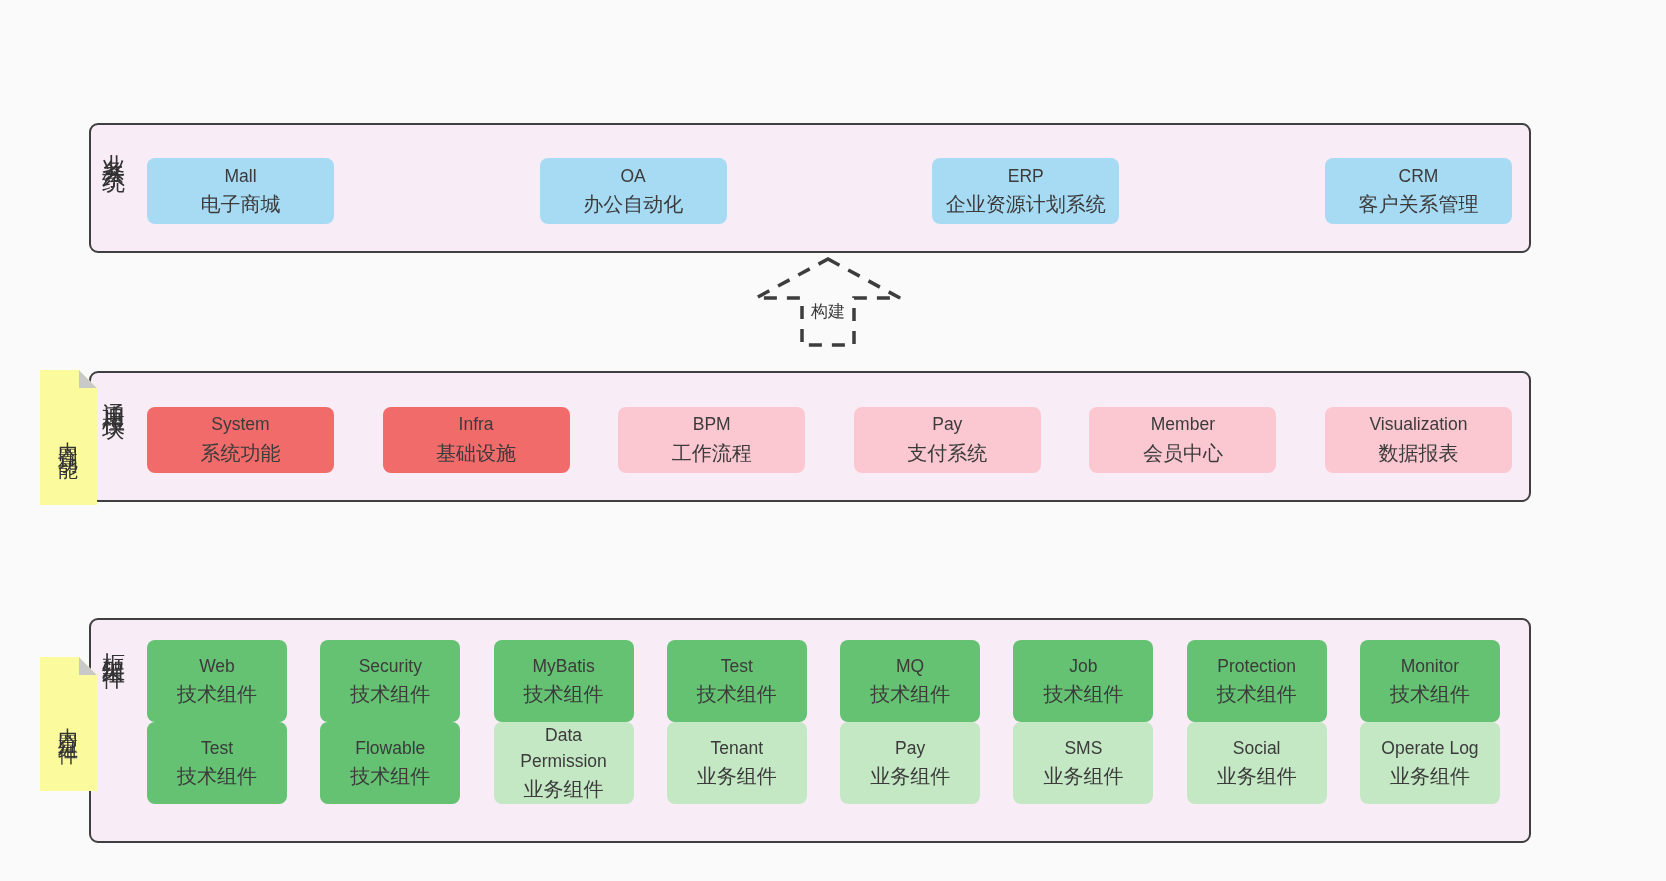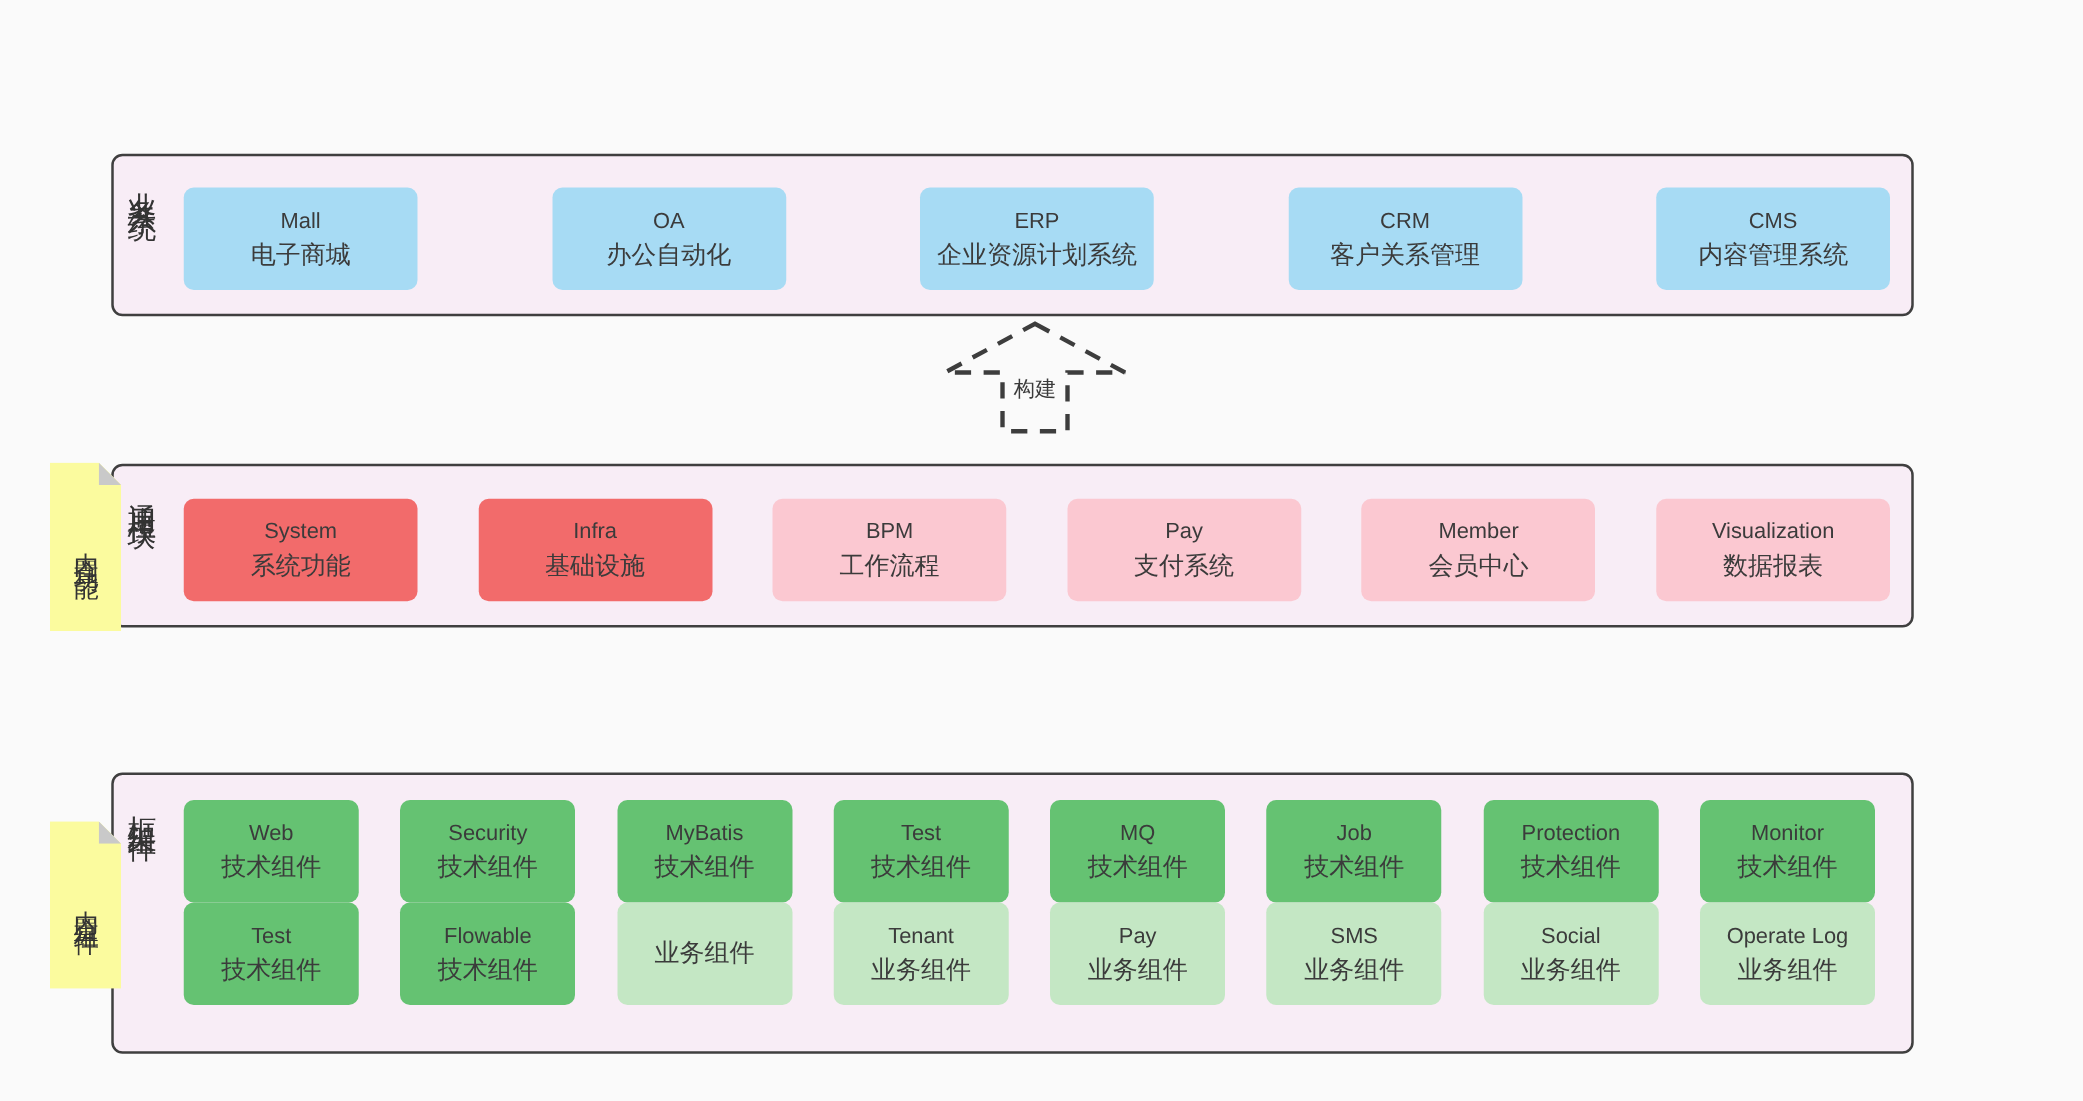--- a/index.html
+++ b/index.html
@@ -35,21 +35,21 @@
   .box-row{
     position:absolute;left:56px;right:17px;top:27px;bottom:21px;
     display:flex;justify-content:space-between;align-items:center;
   }
   .box{
     border-radius:8px;
     display:flex;flex-direction:column;align-items:center;justify-content:center;
     text-align:center;line-height:1.5;
     box-sizing:border-box;padding:2px 8px;
   }
-  .box-row .box{width:187px;height:82px;}
+  .box-row .box{width:187px;height:66px;}
   .box-title{font-size:17.5px;}
   .box-sub{font-size:20px;}
   .blue{background:var(--blue,#a7dbf4);}
   .red{background:var(--red,#f26b6b);}
   .pink{background:var(--pink,#fbc8d1);}
   .green-dark{background:var(--green-dark,#65c272);}
   .green-light{background:var(--green-light,#c4e7c4);}
   .grid-rows{
     position:absolute;left:56px;right:29px;top:20px;bottom:19px;
     display:flex;flex-direction:column;justify-content:flex-start;
@@ -99,24 +99,20 @@
           <div class="box-title">OA</div>
           <div class="box-sub">办公自动化</div>
         </div>
         <div class="box blue">
           <div class="box-title">ERP</div>
           <div class="box-sub">企业资源计划系统</div>
         </div>
         <div class="box blue">
           <div class="box-title">CRM</div>
           <div class="box-sub">客户关系管理</div>
-        </div>
-        <div class="box blue">
-          <div class="box-title">CMS</div>
-          <div class="box-sub">内容管理系统</div>
         </div>
       </div>
   </div>
 
   <div class="arrow arrow-build">
     <svg width="150" height="92" viewBox="0 0 150 92">
       <polygon points="75,3 147,42 101,42 101,89 49,89 49,42 3,42" fill="none" stroke="#3d3d3d" stroke-width="3.5" stroke-dasharray="13 10"></polygon>
     </svg>
     <div class="arrow-label">构建</div>
   </div>
@@ -204,20 +200,21 @@
       <div class="grid-row">
           <div class="box green-dark">
             <div class="box-title">Test</div>
             <div class="box-sub">技术组件</div>
           </div>
           <div class="box green-dark">
             <div class="box-title">Flowable</div>
             <div class="box-sub">技术组件</div>
           </div>
           <div class="box green-light">
+            <div class="box-title">Data Permission</div>
             <div class="box-sub">业务组件</div>
           </div>
           <div class="box green-light">
             <div class="box-title">Tenant</div>
             <div class="box-sub">业务组件</div>
           </div>
           <div class="box green-light">
             <div class="box-title">Pay</div>
             <div class="box-sub">业务组件</div>
           </div>

